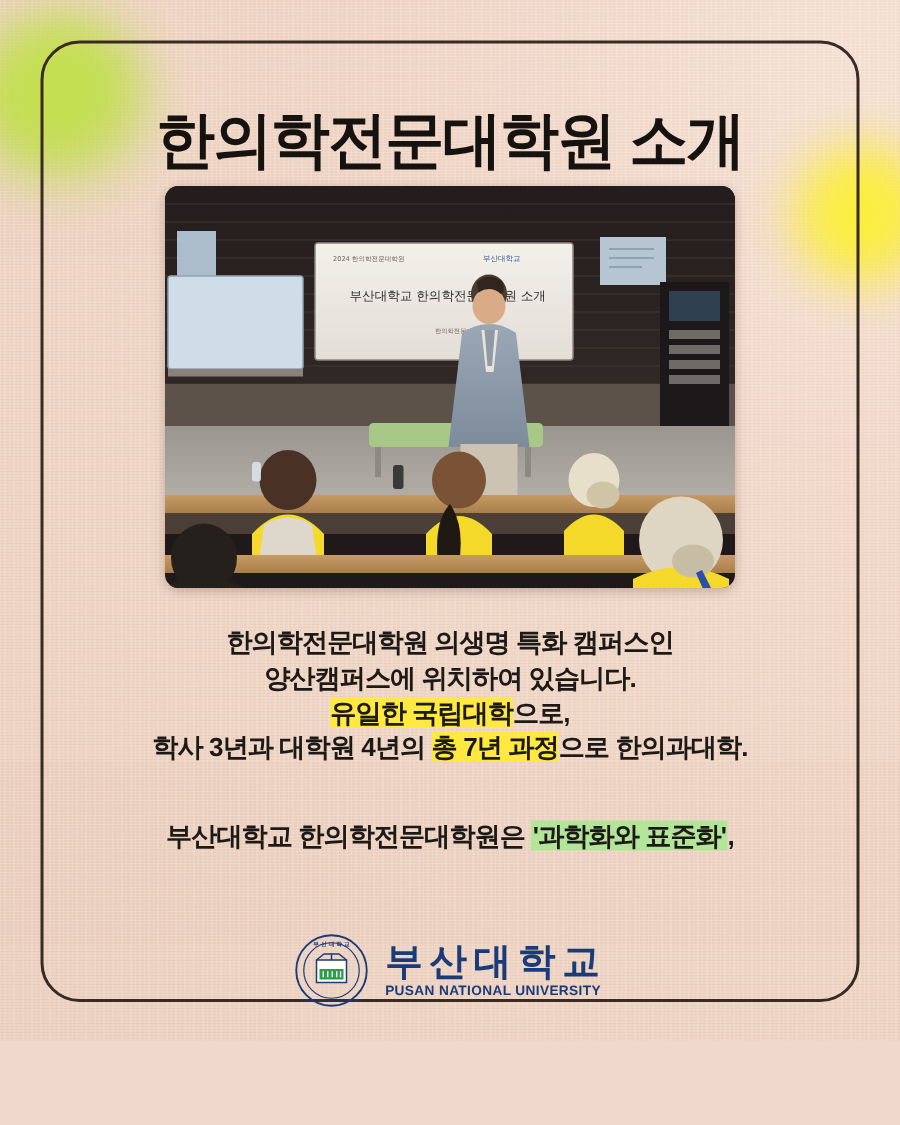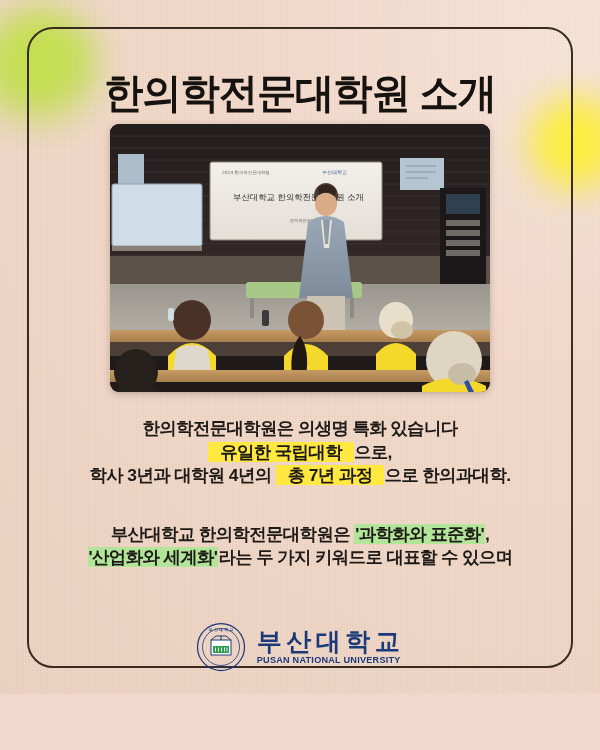--- a/index.html
+++ b/index.html
@@ -55,21 +55,21 @@
   }
   .photo svg{display:block;width:100%;height:100%;}
   
   .body-text{
     position:absolute;left:32px;right:32px;top:400px;
     text-align:center;color:#1d1916;
   }
   .para{line-height:1.33;font-size:17.4px;font-weight:600;letter-spacing:-.6px;}
   .para + .para{margin-top:36px;}
   .ln{display:block;white-space:nowrap;}
-  .hl-y{background:#ffe83f;padding:0 12px;box-decoration-break:clone;-webkit-box-decoration-break:clone;}
+  .hl-y{background:#ffe83f;padding:0 0;box-decoration-break:clone;-webkit-box-decoration-break:clone;}
   .hl-g{background:#b2e59a;padding:0 1px;box-decoration-break:clone;-webkit-box-decoration-break:clone;}
   
   .logo{
     position:absolute;left:0;right:0;bottom:22px;
     display:flex;align-items:center;justify-content:center;gap:11px;
   }
   .seal{width:50px;height:50px;flex:0 0 50px;}
   .logo-words{display:flex;flex-direction:column;align-items:flex-start;}
   .logo-ko{
     font-size:25px;font-weight:700;color:#1b3a78;letter-spacing:4.5px;
@@ -196,27 +196,27 @@
         <path d="M358 256l8 16-5 2-7-16z" fill="#2b4ea8"></path>
       </g>
 
       <rect x="152" y="186" width="7" height="16" rx="2" fill="#3a3a3a"></rect>
       <rect x="58" y="184" width="6" height="13" rx="2" fill="#d9e6ef" opacity=".85"></rect>
     </svg>
   </div>
 
   <div class="body-text">
     <p class="para" id="p1">
-        <span class="ln"><span>한의학전문대학원은 의생명 특화 있습니다</span></span>
+        <span class="ln"><span>한의학전문대학원 의생명 특화 캠퍼스인</span></span>
+        <span class="ln"><span>양산캠퍼스에 위치하여 있습니다.</span></span>
         <span class="ln"><span class="hl-y">유일한 국립대학</span><span>으로,</span></span>
         <span class="ln"><span>학사 3년과 대학원 4년의 </span><span class="hl-y">총 7년 과정</span><span>으로 한의과대학.</span></span>
       </p>
     <p class="para" id="p2">
         <span class="ln"><span>부산대학교 한의학전문대학원은 </span><span class="hl-g">'과학화와 표준화'</span><span>,</span></span>
-        <span class="ln"><span class="hl-g">'산업화와 세계화'</span><span>라는 두 가지 키워드로 대표할 수 있으며</span></span>
       </p>
   </div>
 
   <div class="logo">
     <span class="seal">
       <svg viewBox="0 0 100 100" aria-hidden="true">
         <circle cx="50" cy="50" r="47" fill="none" stroke="#1b3a78" stroke-width="2.5"></circle>
         <circle cx="50" cy="50" r="37" fill="none" stroke="#1b3a78" stroke-width="1.6"></circle>
         <g fill="#1b3a78" font-family="DejaVu Sans, sans-serif" font-size="7.6" font-weight="bold">
           <text x="50" y="17" text-anchor="middle">부 산 대 학 교</text>

